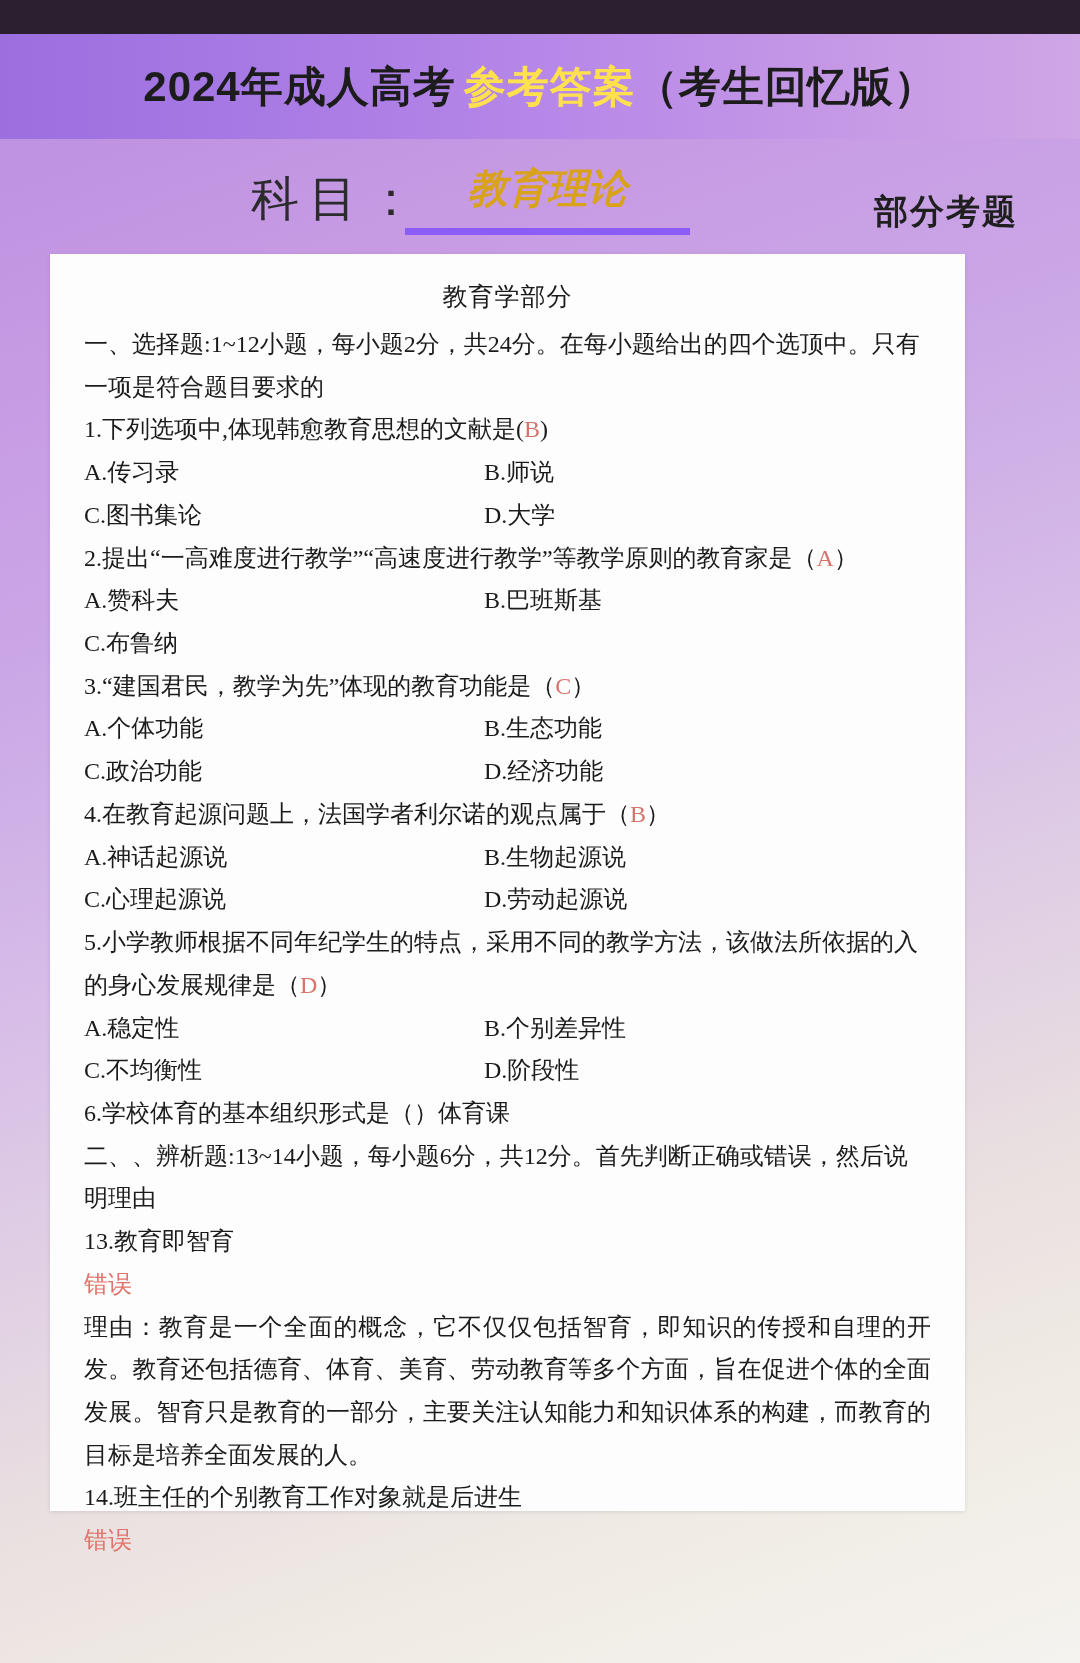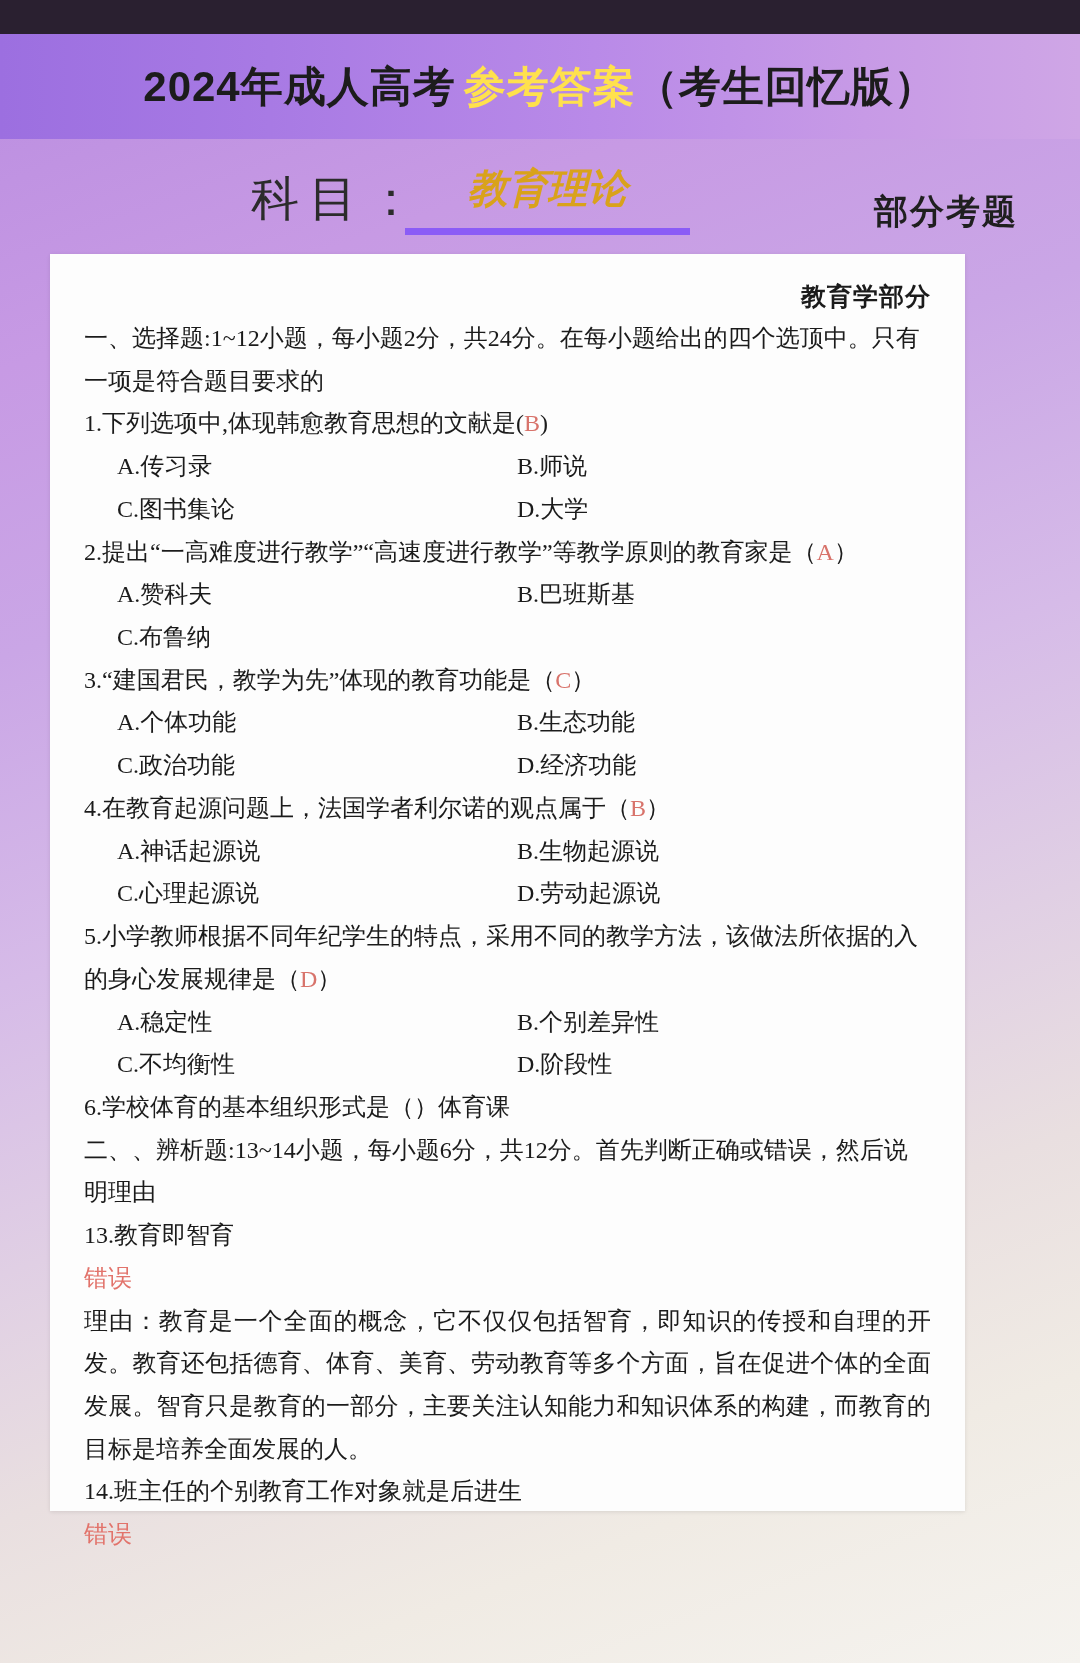--- a/index.html
+++ b/index.html
@@ -87,38 +87,37 @@
     top: 254px;
     width: 915px;
     height: 1257px;
     background: #fdfdfd;
     padding: 26px 34px 20px 34px;
     font-family: "Liberation Serif", serif;
     color: #1b1b1b;
     box-shadow: 0 1px 4px rgba(0,0,0,0.10);
   }
   .paper-title {
-    text-align: right;
+    text-align: center;
     font-size: 25px;
-    font-weight: bold;
-    margin-bottom: 4px;
+    font-weight: normal;
+    margin-bottom: 10px;
     letter-spacing: 1px;
   }
   .line {
     font-size: 24px;
     line-height: 1.78;
     white-space: normal;
   }
   .ans { color: #d8736b; }
   .wrong { color: #e2736b; }
   .opt-row {
     display: flex;
     font-size: 24px;
     line-height: 1.78;
-    margin-left: 33px;
   }
   .opt-a { width: 400px; }
   .opt-b { flex: 1; }
   .para {
     font-size: 24px;
     line-height: 1.78;
     text-align: justify;
   }
 </style>
 </head>

